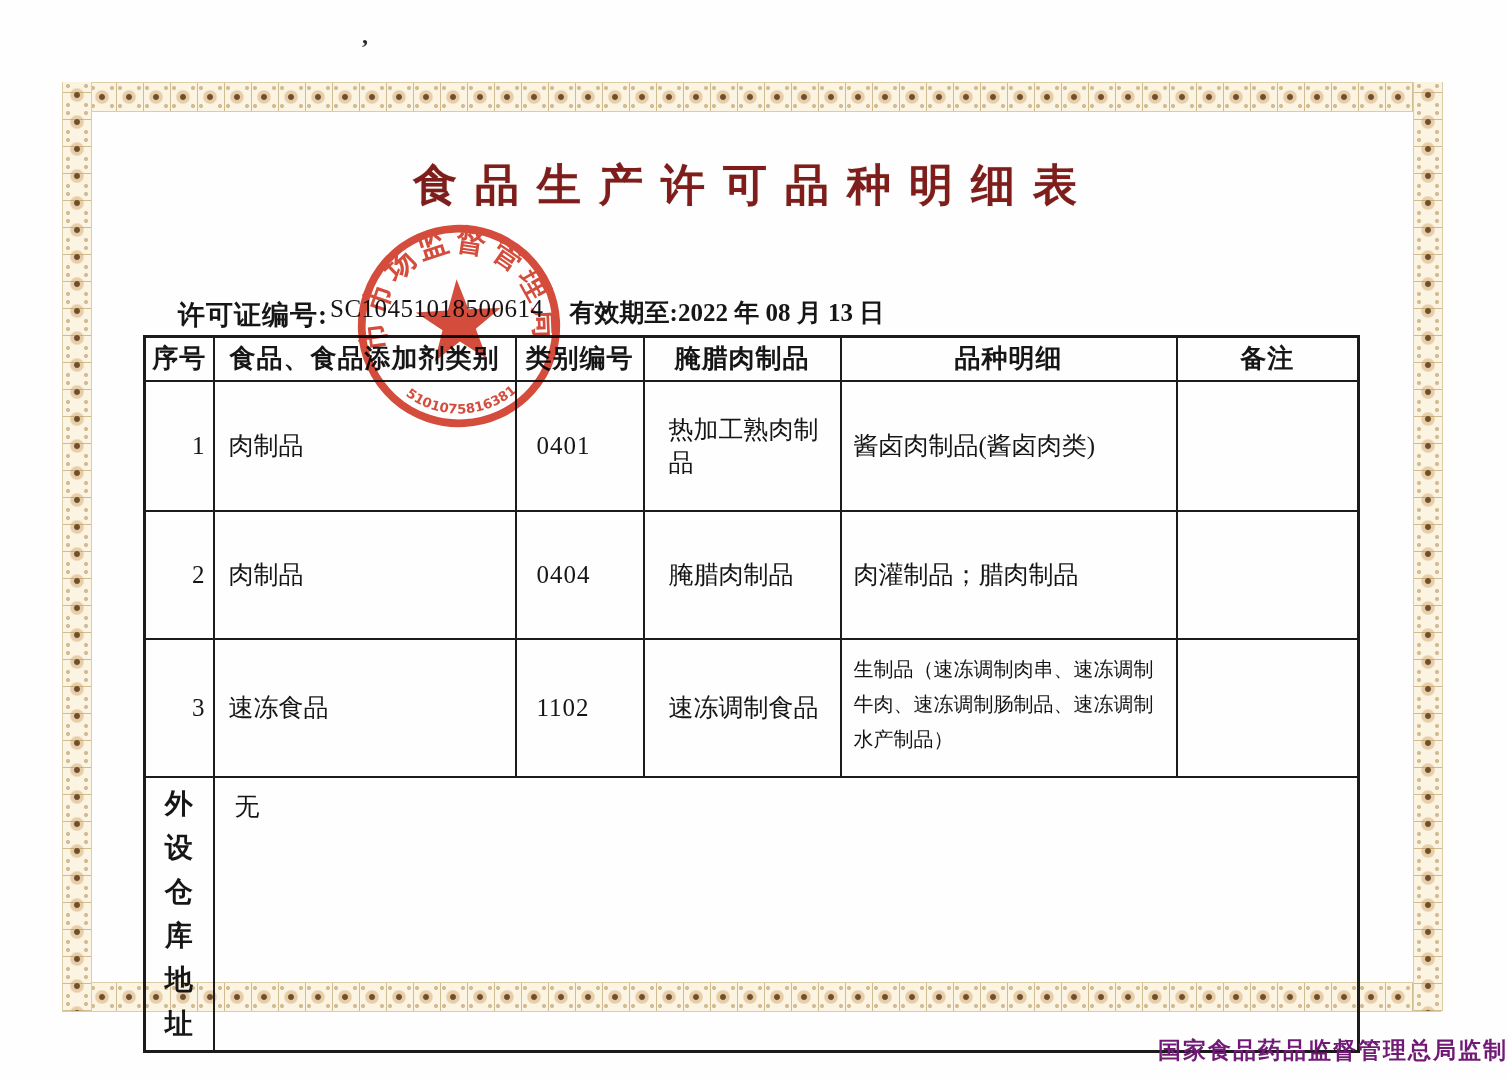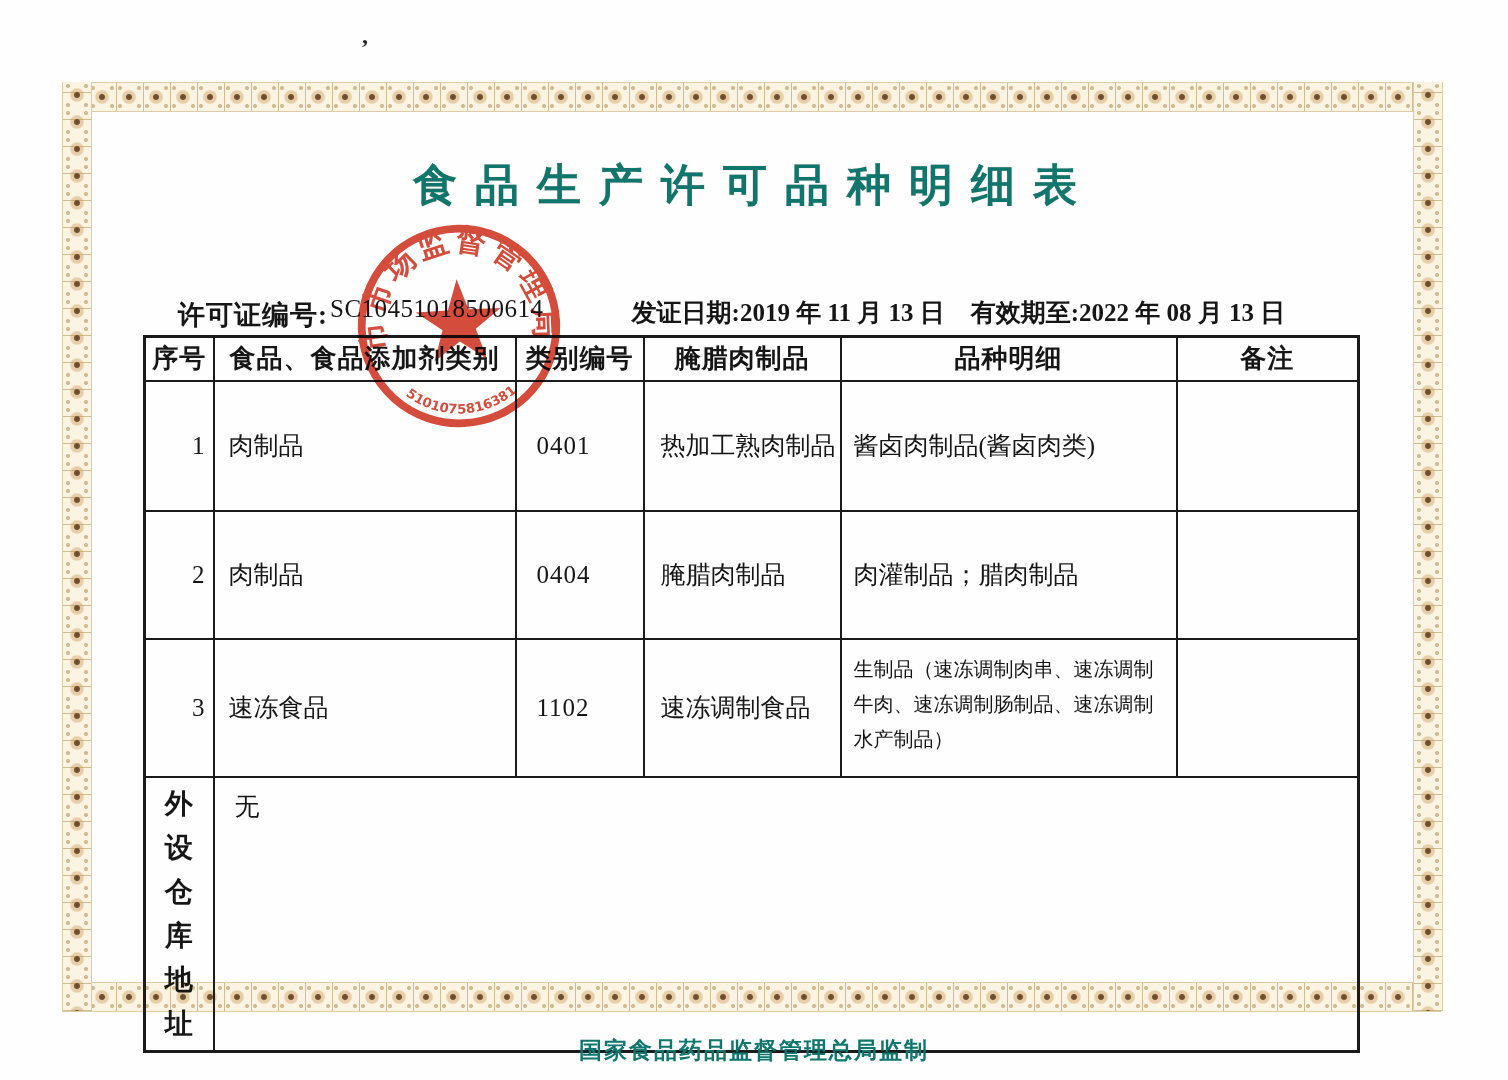--- a/index.html
+++ b/index.html
@@ -38,21 +38,21 @@
   .band.top{left:62px;top:82px;width:1379px;}
   .band.bottom{left:62px;top:982px;width:1379px;}
   .band.left{left:62px;top:82px;height:929px;}
   .band.right{left:1413px;top:82px;height:929px;}
 
   .stray-mark{position:absolute;left:362px;top:22px;font-size:24px;font-weight:bold;color:#2a2a2a;}
 
   
   .doc-title{
     position:absolute;left:0;top:156px;width:1508px;text-align:center;
-    font-size:44px;font-weight:bold;color:#0f766e;letter-spacing:18px;
+    font-size:44px;font-weight:bold;color:#7f1d1d;letter-spacing:18px;
     text-shadow:0 0 1px rgba(111,84,35,.45);
   }
 
   
   .license-line{position:absolute;left:178px;top:268px;width:1240px;display:flex;align-items:flex-end;white-space:nowrap;}
   .license-label{font-size:27px;font-weight:bold;letter-spacing:1px;}
   .license-number{font-size:25px;margin-left:2px;margin-bottom:10px;letter-spacing:.5px;}
   .license-issue{font-size:25px;font-weight:bold;margin-left:88px;margin-bottom:4px;}
   .license-valid{font-size:25px;font-weight:bold;margin-left:26px;margin-bottom:4px;margin-top:28px;}
 
@@ -68,60 +68,59 @@
   .detail-table th{font-size:26px;font-weight:bold;text-align:center;letter-spacing:1px;}
   .detail-table td{font-size:25px;}
   tr.hdr{height:44px;}
   tr.r1{height:130px;}
   tr.r2{height:128px;}
   tr.r3{height:138px;}
   tr.rw{height:124px;}
   td.c-no{text-align:right;padding-right:8px;}
   td.c-cat{padding-left:14px;font-family:Liberation Mono, monospace;}
   td.c-code{padding-left:20px;letter-spacing:1px;}
-  td.c-name{padding-left:16px;}
+  td.c-name{padding-left:24px;}
   td.c-detail{padding-left:12px;padding-right:6px;line-height:36px;}
   tr.r3 td.c-detail{vertical-align:top;padding-top:12px;font-size:20px;line-height:35px;}
   td.wh-label{
     text-align:center;font-size:28px;font-weight:bold;line-height:44px;
     padding:4px 6px;word-break:break-all;vertical-align:middle;letter-spacing:1px;
   }
   td.wh-value{vertical-align:top;padding:12px 0 0 20px;font-size:25px;}
 
   
   .seal{
     position:absolute;left:352px;top:219px;width:214px;height:214px;
     opacity:.92;mix-blend-mode:multiply;transform:rotate(-3deg);
     pointer-events:none;
   }
 
   
   .doc-footer{
-    position:absolute;left:0;top:1035px;width:1508px;text-align:center;
-    font-size:23px;font-weight:bold;letter-spacing:2px;color:#0f766e;
+    position:absolute;left:0;top:1035px;width:1508px;text-align:right;
+    font-size:23px;font-weight:bold;letter-spacing:2px;color:#701a75;
   }
 </style>
 </head>
 <body>
 
 <div class="page">
 
   <div class="band h top"></div>
   <div class="band h bottom"></div>
   <div class="band v left"></div>
   <div class="band v right"></div>
 
   <div class="stray-mark">,</div>
 
   <div class="doc-title">食品生产许可品种明细表</div>
 
   <div class="license-line">
     <span class="license-label">许可证编号:</span>
     <span class="license-number">SC10451018500614</span>
-    <span class="license-issue">发证日期:2019 年 11 月 13 日</span>
     <span class="license-valid">有效期至:2022 年 08 月 13 日</span>
   </div>
 
   <table class="detail-table">
     <colgroup>
       <col style="width:69px">
         <col style="width:302px">
         <col style="width:128px">
       <col style="width:197px">
         <col style="width:336px">

